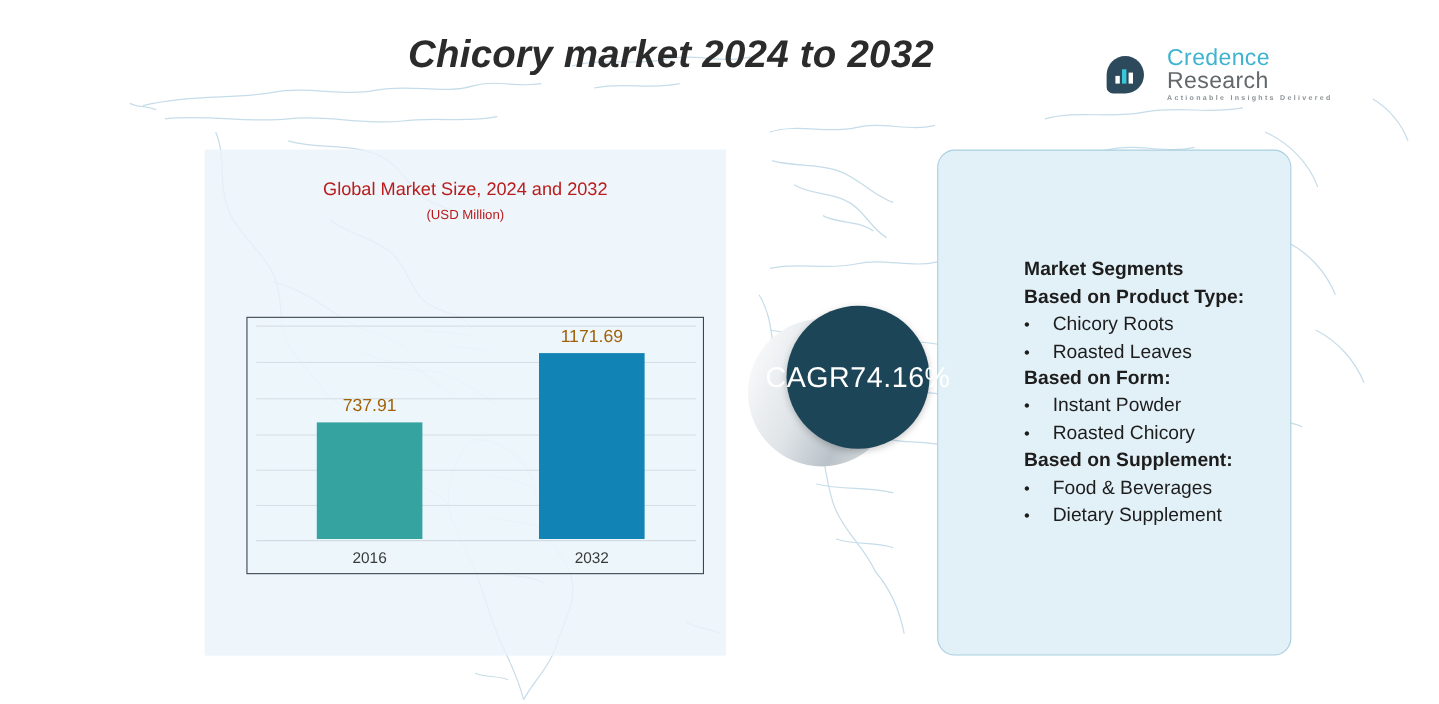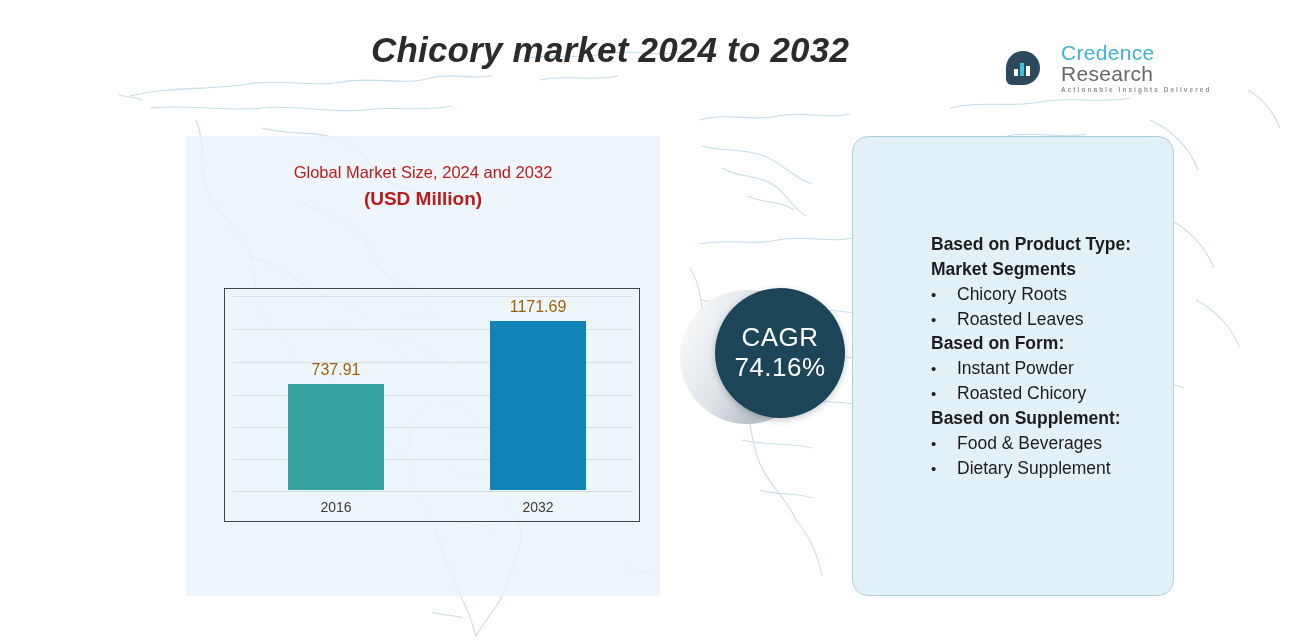--- a/index.html
+++ b/index.html
@@ -103,21 +103,21 @@
   }
   #chart-heading {
     position: absolute;
     left: 200px; top: 163px;
     width: 446px;
     text-align: center;
     z-index: 4;
     color: #b91c1c;
   }
   #chart-heading .line1 { font-size: 16.5px; }
-  #chart-heading .line2 { font-size: 19px; font-weight: bold; margin-top: 6px; }
+  #chart-heading .line2 { font-size: 12px; font-weight: normal; margin-top: 6px; }
 
   
   #plot {
     position: absolute;
     left: 224px; top: 288px;
     width: 416px; height: 234px;
     border: 1.6px solid #3c4550;
     background: rgba(236,245,251,.55);
     box-sizing: border-box;
     z-index: 3;
@@ -172,27 +172,26 @@
   #cagr-halo {
     position: absolute;
     left: 0px; top: 18px;
     width: 134px; height: 134px;
     border-radius: 50%;
     background: linear-gradient(115deg, #ffffff 0%, #dfe4e8 42%, #b9c2c8 68%, #eef1f3 100%);
     filter: blur(.4px);
   }
   #cagr-circle {
     position: absolute;
-    left: 35px; top: 16px;
+    left: 35px; top: 6px;
     width: 130px; height: 130px;
     border-radius: 50%;
     background: #1d4558;
     color: #ffffff;
     display: flex;
-    flex-direction: column;
     align-items: center;
     justify-content: center;
     box-shadow: 0 2px 7px rgba(0,0,0,.22);
   }
   #cagr-label { font-size: 26px; letter-spacing: .5px; line-height: 1.1; }
   #cagr-value { font-size: 26px; letter-spacing: .5px; line-height: 1.15; margin-top: 2px; }
 
   
   #right-panel {
     position: absolute;
@@ -349,23 +348,23 @@
 
   <div id="cagr-wrap">
     <div id="cagr-halo"></div>
     <div id="cagr-circle">
       <div id="cagr-label">CAGR</div>
       <div id="cagr-value">74.16%</div>
     </div>
   </div>
 
   <div id="segments">
+    <div class="seg-head">Market Segments</div>
+
     <div class="seg-head">Based on Product Type:</div>
-
-    <div class="seg-head">Market Segments</div>
     <div class="seg-item">
       <span class="dot">•</span>
       <span>Chicory Roots</span>
     </div>
     <div class="seg-item">
       <span class="dot">•</span>
       <span>Roasted Leaves</span>
     </div>
 
     <div class="seg-head">Based on Form:</div>

